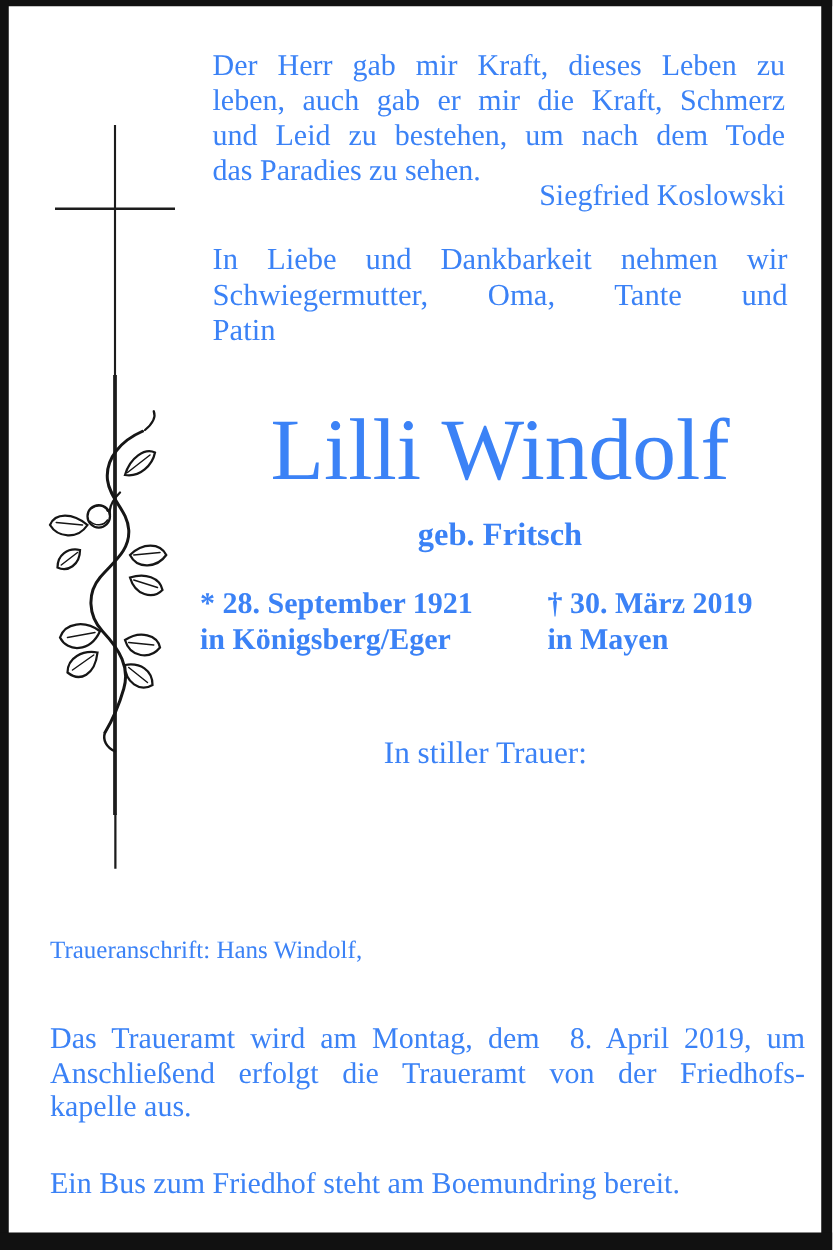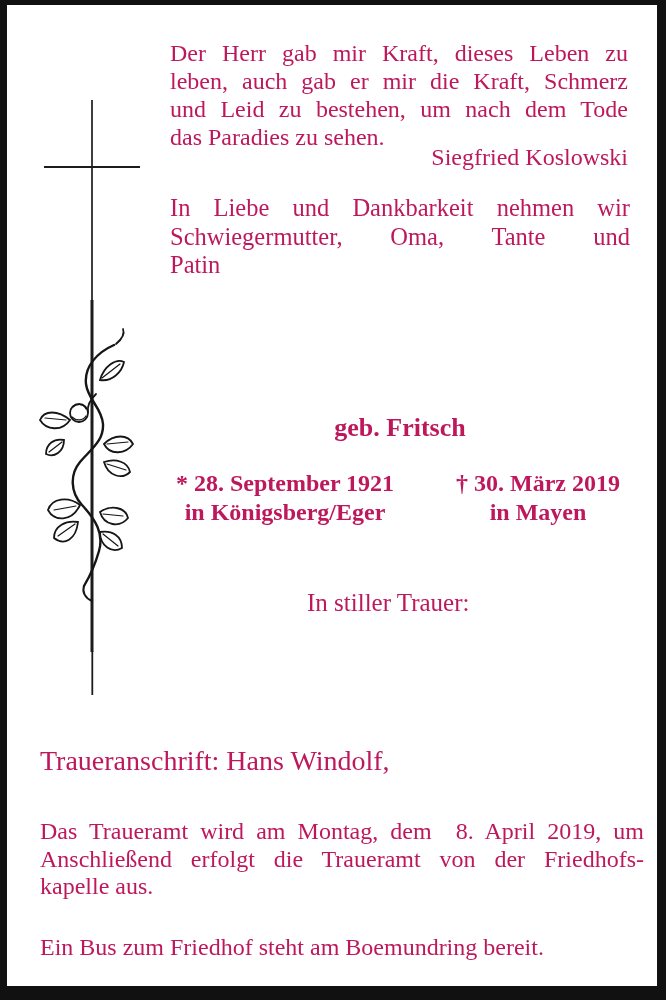--- a/index.html
+++ b/index.html
@@ -1,21 +1,21 @@
 <!DOCTYPE html>
 <html><head>
 <meta charset="utf-8">
 <style>
   html, body { margin: 0; padding: 0; background: #ffffff; }
   .clip {
     position: relative;
     width: 666px;
     height: 1000px;
     background: #ffffff;
-    color: #be185d;
+    color: #3b82f6;
     font-family: "Liberation Serif", "DejaVu Serif", serif;
     overflow: hidden;
   }
   
   .edge { position: absolute; background: #111111; }
   .edge.top    { left: 0; top: 0; width: 666px; height: 5px; }
   .edge.left   { left: 0; top: 0; width: 7px; height: 1000px; }
   .edge.right  { left: 657px; top: 0; width: 9px; height: 1000px; }
   .edge.bottom { left: 0; top: 986px; width: 666px; height: 14px; }
 
@@ -23,26 +23,26 @@
 
   .blk { position: absolute; }
   .ln { display: block; }
   .j { text-align: justify; text-align-last: justify; }
 
   .quote { left: 170px; top: 39px; width: 458px; font-size: 24px; line-height: 28px; }
   .attribution { left: 170px; top: 144px; width: 458px; font-size: 24px; text-align: right; }
   .intro { left: 170px; top: 194px; width: 460px; font-size: 24.5px; line-height: 28.5px; }
   .name  { left: 150px; top: 326px; width: 500px; font-size: 70px; line-height: 70px; text-align: center; white-space: nowrap; }
   .maiden { left: 170px; top: 413px; width: 460px; font-size: 26px; font-weight: bold; text-align: center; }
-  .dates { top: 469px; font-size: 24px; font-weight: bold; line-height: 29px; text-align: center; white-space: nowrap; }
+  .dates { top: 469px; font-size: 24px; font-weight: bold; line-height: 29px; white-space: nowrap; }
   .birth { left: 160px; width: 250px; }
   .death { left: 438px; width: 200px; }
   .mourn-label { left: 307px; top: 589px; font-size: 25px; }
   .mourners { left: 307px; top: 628px; font-size: 27px; font-weight: bold; line-height: 29.5px; white-space: nowrap; }
-  .address { left: 40px; top: 746px; width: 604px; font-size: 28px; line-height: 29px; }
+  .address { left: 40px; top: 746px; width: 604px; font-size: 20px; line-height: 29px; }
   .service { left: 40px; top: 818px; width: 604px; font-size: 24px; line-height: 27.5px; }
   .bus { left: 40px; top: 934px; width: 604px; font-size: 24px; }
 </style>
 </head>
 <body>
 
 <div class="clip">
 
   <div class="edge top"></div>
   <div class="edge left"></div>
@@ -97,20 +97,21 @@
   </div>
 
   <div class="blk attribution">Siegfried Koslowski</div>
 
   <div class="blk intro">
     <span class="ln j">In Liebe und Dankbarkeit nehmen wir</span>
     <span class="ln j">Schwiegermutter, Oma, Tante und</span>
     <span class="ln">Patin</span>
   </div>
 
+  <div class="blk name">Lilli Windolf</div>
 
   <div class="blk maiden">geb. Fritsch</div>
 
   <div class="blk dates birth">
     <span class="ln">* 28. September 1921</span>
     <span class="ln">in Königsberg/Eger</span>
   </div>
 
   <div class="blk dates death">
     <span class="ln">† 30. März 2019</span>

